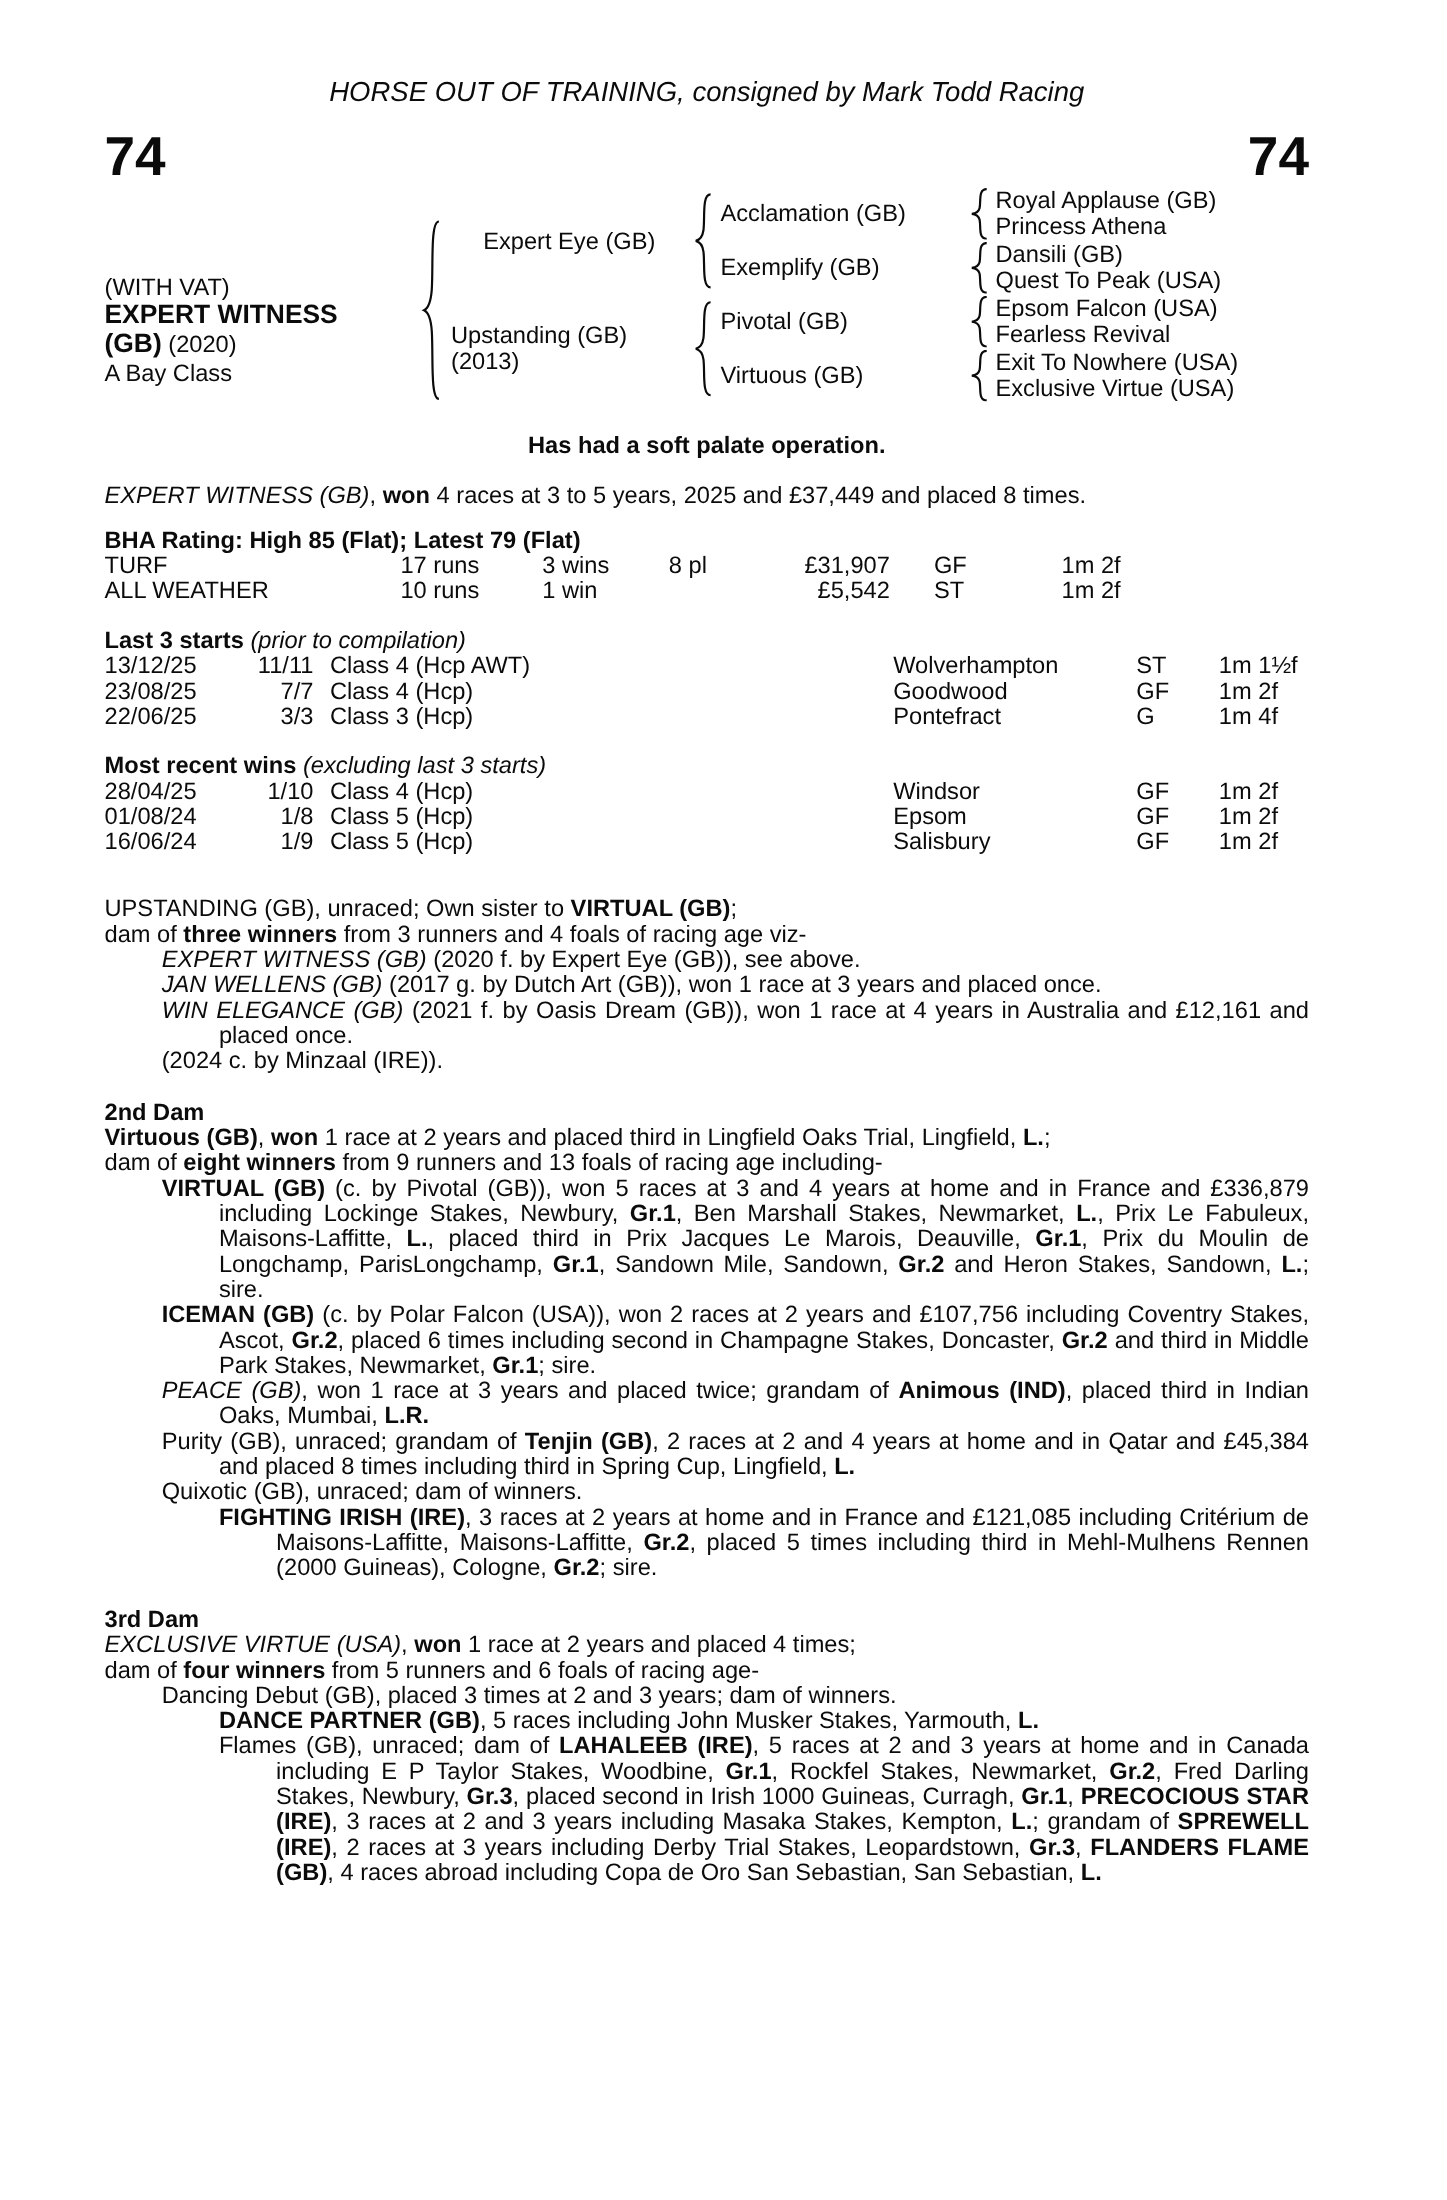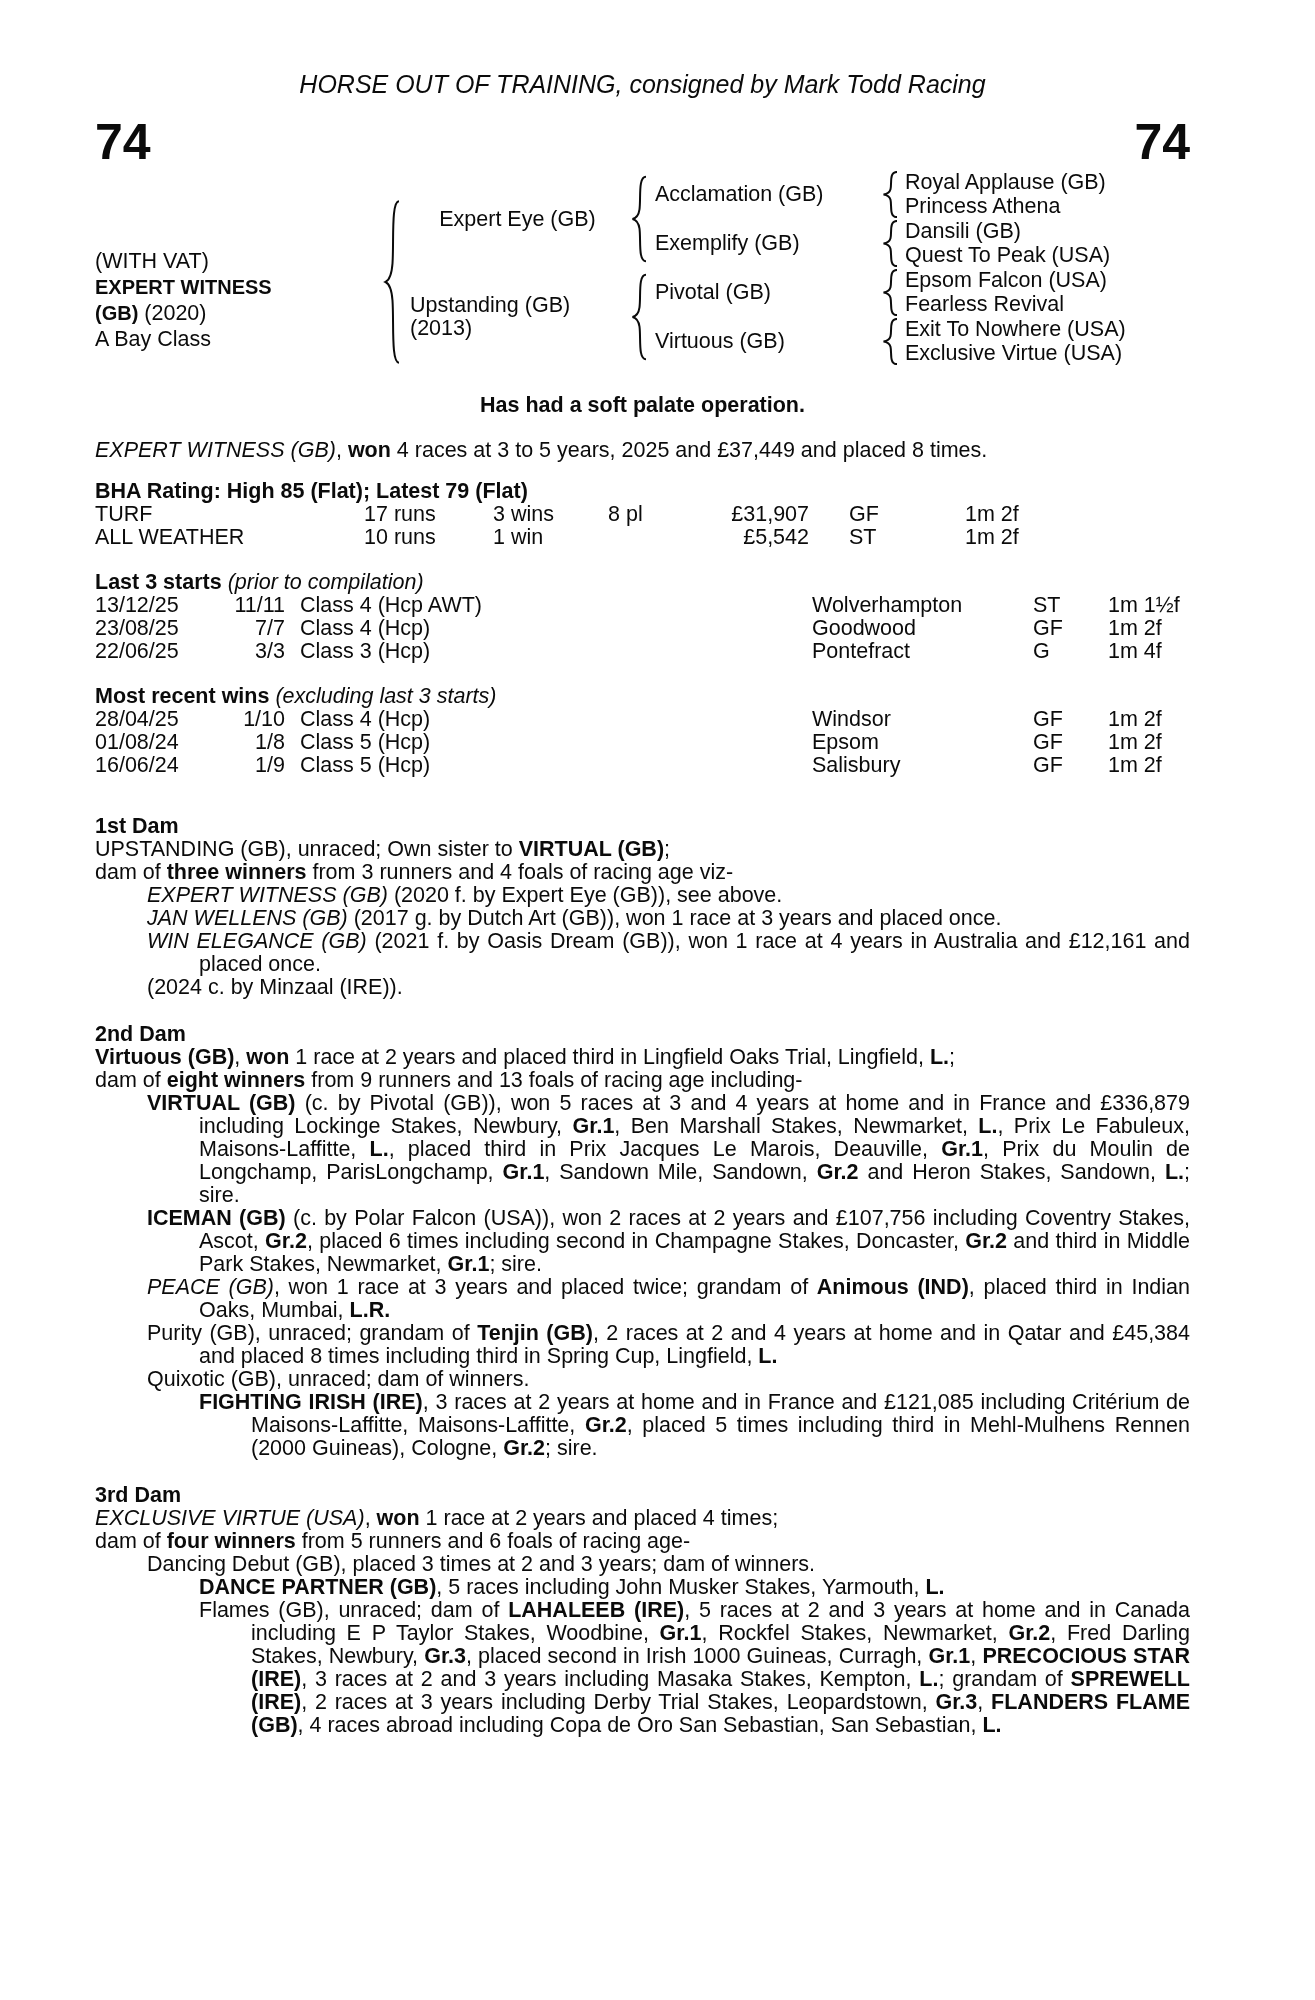--- a/index.html
+++ b/index.html
@@ -15,21 +15,21 @@
   .lot-row{display:flex;justify-content:space-between;align-items:flex-start;
     font-weight:bold;font-size:50px;line-height:48px;margin-top:20px;}
   
   .pedigree{
     display:grid;margin-top:4px;
     grid-template-columns:280px 35px 215px 30px 222px 28px auto;
     grid-template-rows:repeat(8,24.5px);
   }
   .ped-cell{display:flex;flex-direction:column;justify-content:center;white-space:nowrap;}
   .ped-horse{grid-column:1;grid-row:1/9;justify-content:flex-end;padding-bottom:14px;line-height:26px;}
-  .ped-horse .nm{font-weight:bold;font-size:20px;}
+  .ped-horse .nm{font-weight:bold;font-size:24px;}
   .g1a{grid-column:3;grid-row:1/5;text-align:center;}
   .g1b{grid-column:3;grid-row:5/9;}
   .g2-1{grid-column:5;grid-row:1/3;}
   .g2-2{grid-column:5;grid-row:3/5;}
   .g2-3{grid-column:5;grid-row:5/7;}
   .g2-4{grid-column:5;grid-row:7/9;}
   .g3{grid-column:7;}
   .brace{display:flex;justify-content:center;align-items:stretch;}
   .brace svg{width:20px;height:100%;}
   .br1{grid-column:2;grid-row:1/9;padding-top:28px;}
@@ -216,21 +216,20 @@
     <span>16/06/24</span>
     <span class="pos">1/9</span>
     <span class="cls">Class 5 (Hcp)</span>
     <span>Salisbury</span>
     <span>GF</span>
     <span>1m 2f</span>
   </div>
 </div>
 
 <div class="dam first">
-  <div class="dam-heading">1st Dam</div>
   <p><span>UPSTANDING (GB), unraced; Own sister to </span><span class="b">VIRTUAL (GB)</span><span>;</span></p>
   <p><span>dam of </span><span class="b">three winners</span><span> from 3 runners and 4 foals of racing age viz-</span></p>
   <p class="l1"><span class="i">EXPERT WITNESS (GB)</span><span> (2020 f. by Expert Eye (GB)), see above.</span></p>
   <p class="l1"><span class="i">JAN WELLENS (GB)</span><span> (2017 g. by Dutch Art (GB)), won 1 race at 3 years and placed once.</span></p>
   <p class="l1"><span class="i">WIN ELEGANCE (GB)</span><span> (2021 f. by Oasis Dream (GB)), won 1 race at 4 years in Australia and £12,161 and placed once.</span></p>
   <p class="l1"><span>(2024 c. by Minzaal (IRE)).</span></p>
 </div>
 
 <div class="dam">
   <div class="dam-heading">2nd Dam</div>

